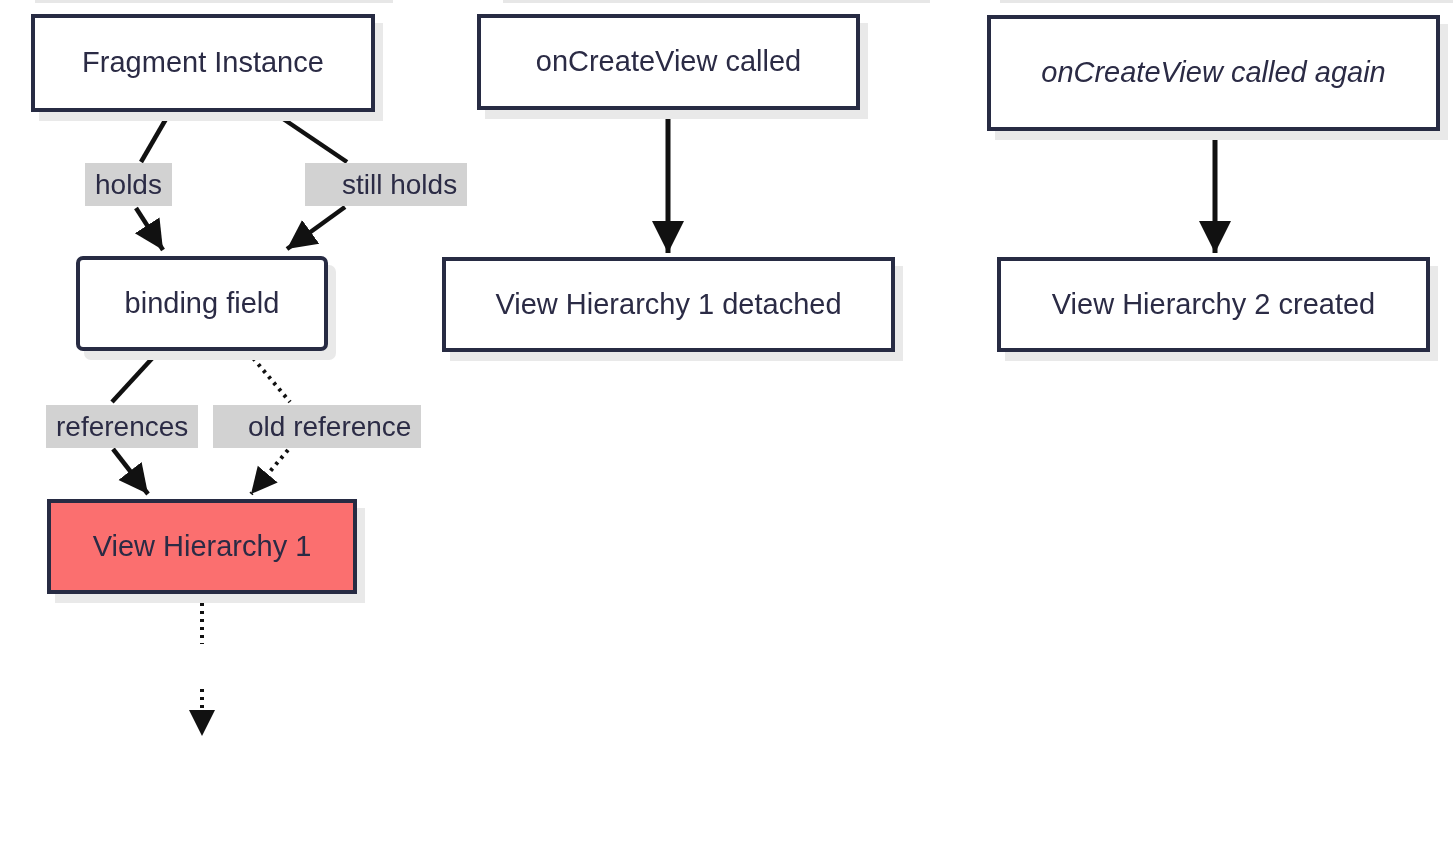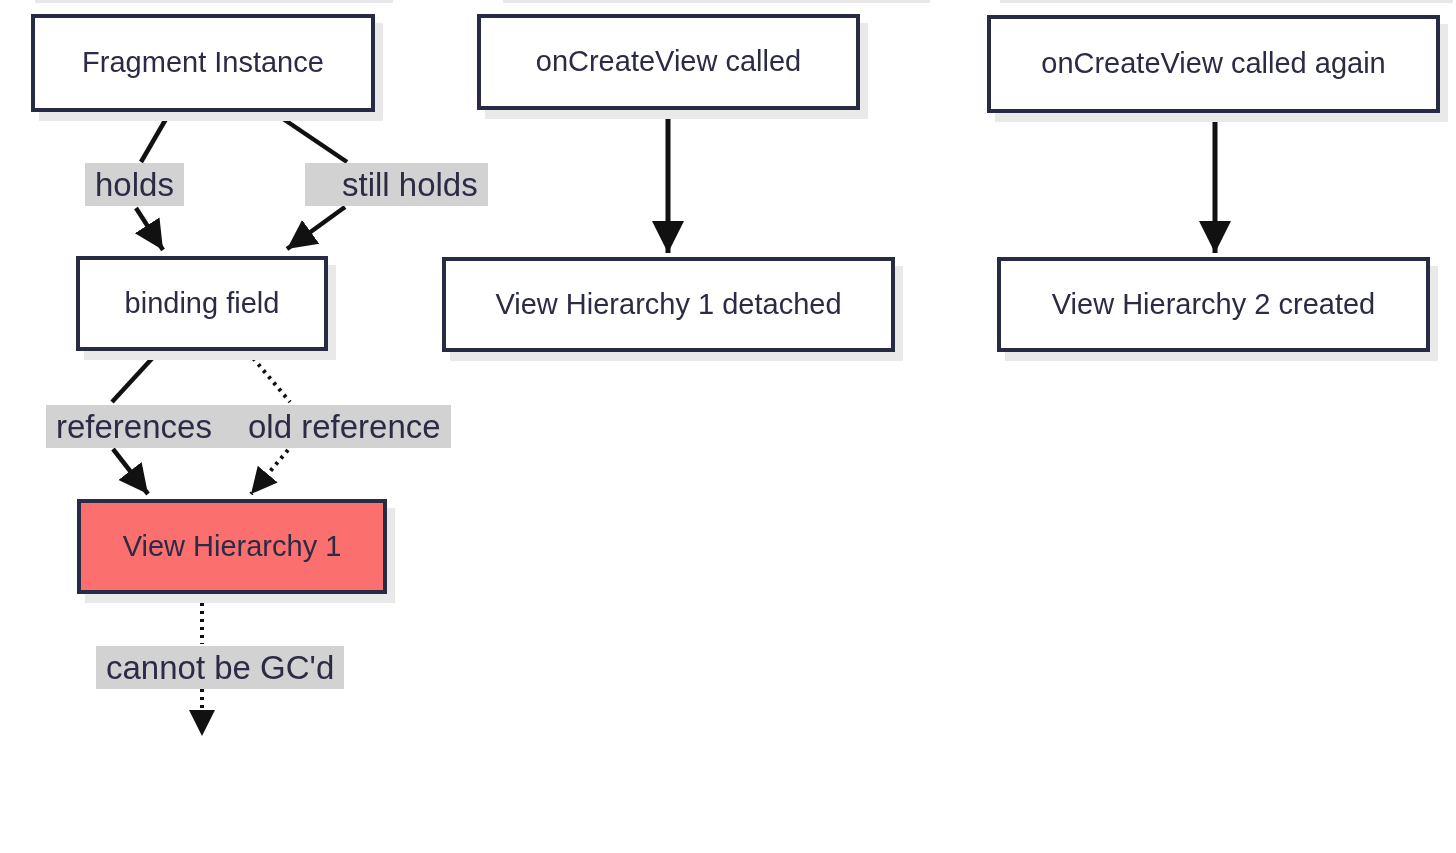--- a/index.html
+++ b/index.html
@@ -34,47 +34,46 @@
     justify-content: center;
     font-size: 29px;
     line-height: 1.1;
     text-align: left;
     white-space: nowrap;
     box-shadow: 8px 9px 0 #e9e9e9;
     z-index: 2;
   }
   .node.danger {
     background: #fb6f6f;
-    margin-left: 30px;
   }
   .edge-label {
     position: absolute;
     background: #d2d2d2;
     color: #2b2b45;
-    font-size: 33px;
+    font-size: 28px;
     line-height: 37px;
     padding: 3px 10px;
     white-space: nowrap;
     z-index: 3;
   }
   .crop-shadow {
     position: absolute;
     top: 0;
     height: 3px;
     background: #e7e7e7;
     z-index: 0;
   }
   
   .n-fragment   { left: 31px;  top: 14px;  width: 344px; height: 98px; }
-  .n-binding    { left: 76px;  top: 256px; width: 252px; height: 95px; }
+  .n-binding    { left: 76px;  top: 256px; width: 252px; height: 95px; border-radius: 7px; }
   .n-vh1        { left: 47px;  top: 499px; width: 310px; height: 95px; }
   .n-memleak    { left: 72px;  top: 741px; width: 261px; height: 96px; }
   .n-ondestroy  { left: 477px; top: 14px;  width: 383px; height: 96px; }
   .n-vh1det     { left: 442px; top: 257px; width: 453px; height: 95px; }
-  .n-oncreate   { left: 987px; top: 15px;  width: 453px; height: 98px; }
+  .n-oncreate   { left: 987px; top: 15px;  width: 453px; height: 116px; font-style: italic; }
   .n-vh2created { left: 997px; top: 257px; width: 433px; height: 95px; }
   
   .l-holds     { left: 85px;  top: 163px; }
   .l-still     { left: 305px; top: 163px; padding-left: 37px; }
   .l-refs      { left: 16px;  top: 405px; margin-left: 30px; }
   .l-oldref    { left: 213px; top: 405px; padding-left: 35px; }
   .l-gcd       { left: 96px;  top: 646px; }
   
   .cs-1 { left: 35px;   width: 358px; }
   .cs-2 { left: 503px;  width: 427px; }
@@ -142,15 +141,14 @@
   </div>
 
   <div class="node n-vh2created">
     <span>View Hierarchy 2 created</span>
   </div>
 
   <div class="edge-label l-holds">holds</div>
   <div class="edge-label l-still">still holds</div>
   <div class="edge-label l-refs">references</div>
   <div class="edge-label l-oldref">old reference</div>
-  <div class="edge-label l-gcd">cannot be GC'd</div>
 
 </div>
 
 </body></html>

